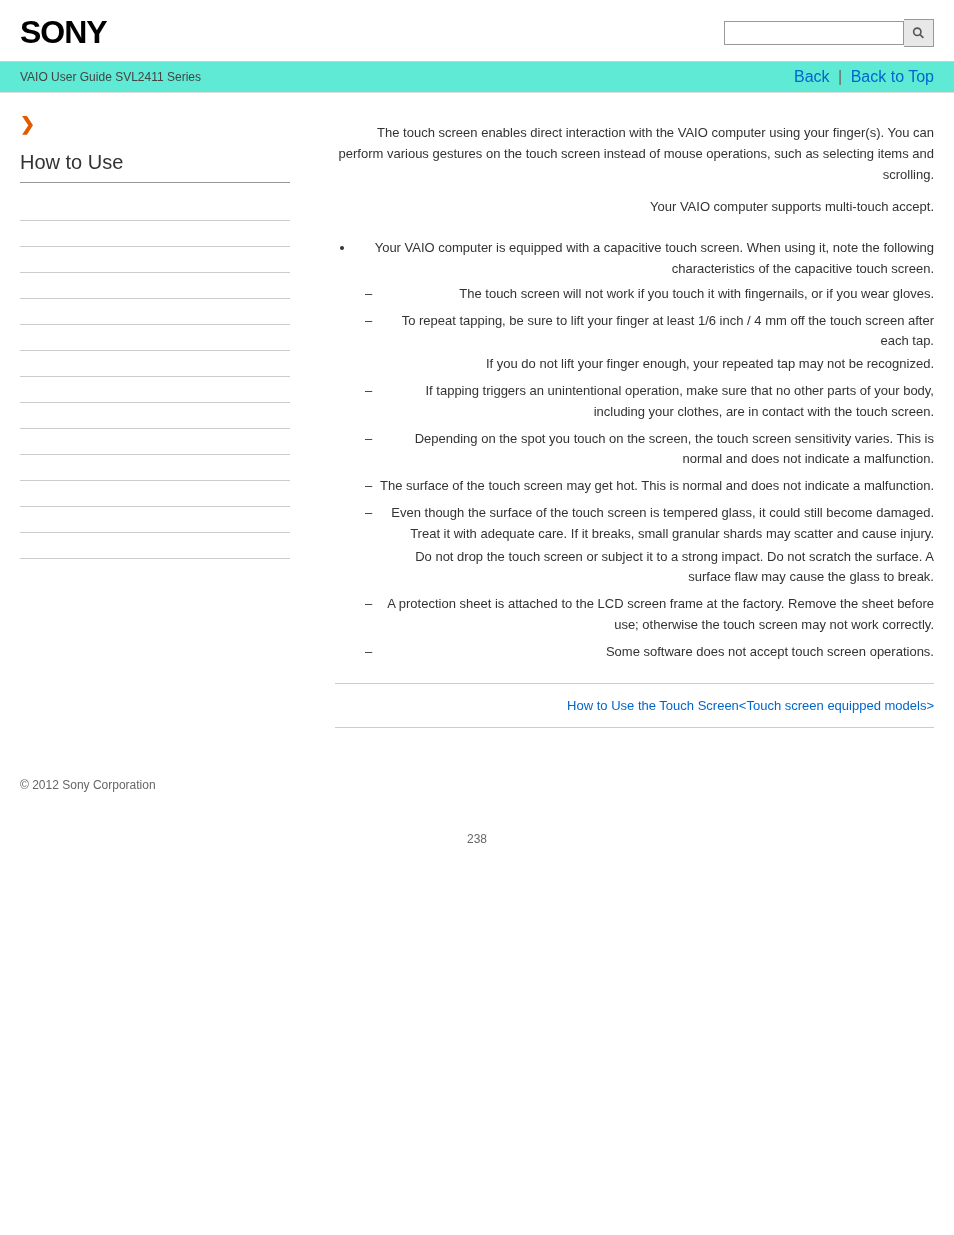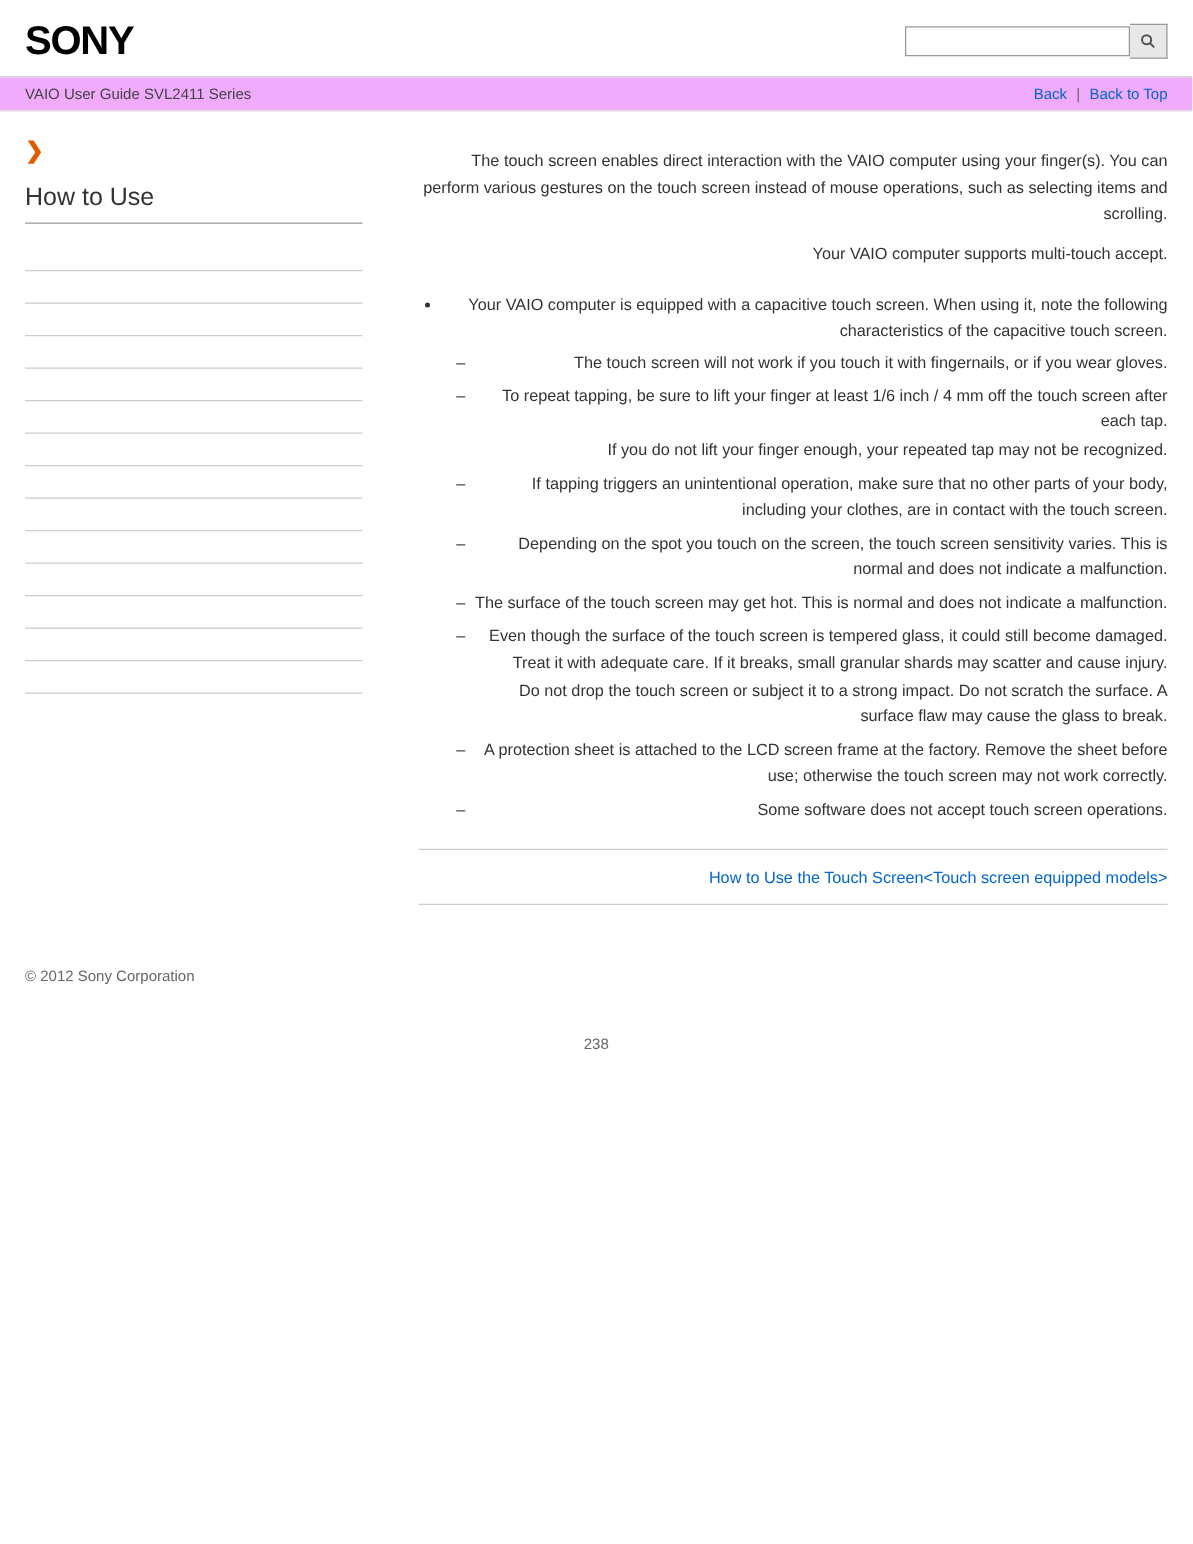--- a/index.html
+++ b/index.html
@@ -54,29 +54,29 @@
       width: 14px;
       height: 14px;
     }
 
     
     .breadcrumb-bar {
       display: flex;
       justify-content: space-between;
       align-items: center;
       padding: 6px 20px;
-      background: #f0abfc;
+      background: #5eead4;
       border-bottom: 1px solid #ddd;
     }
     .breadcrumb-left {
       font-size: 12px;
       color: #444;
     }
     .breadcrumb-right {
-      font-size: 12px;
+      font-size: 16px;
     }
     .breadcrumb-right a {
       color: #0066cc;
       text-decoration: none;
     }
     .breadcrumb-separator {
       color: #666;
       margin: 0 4px;
     }
 

